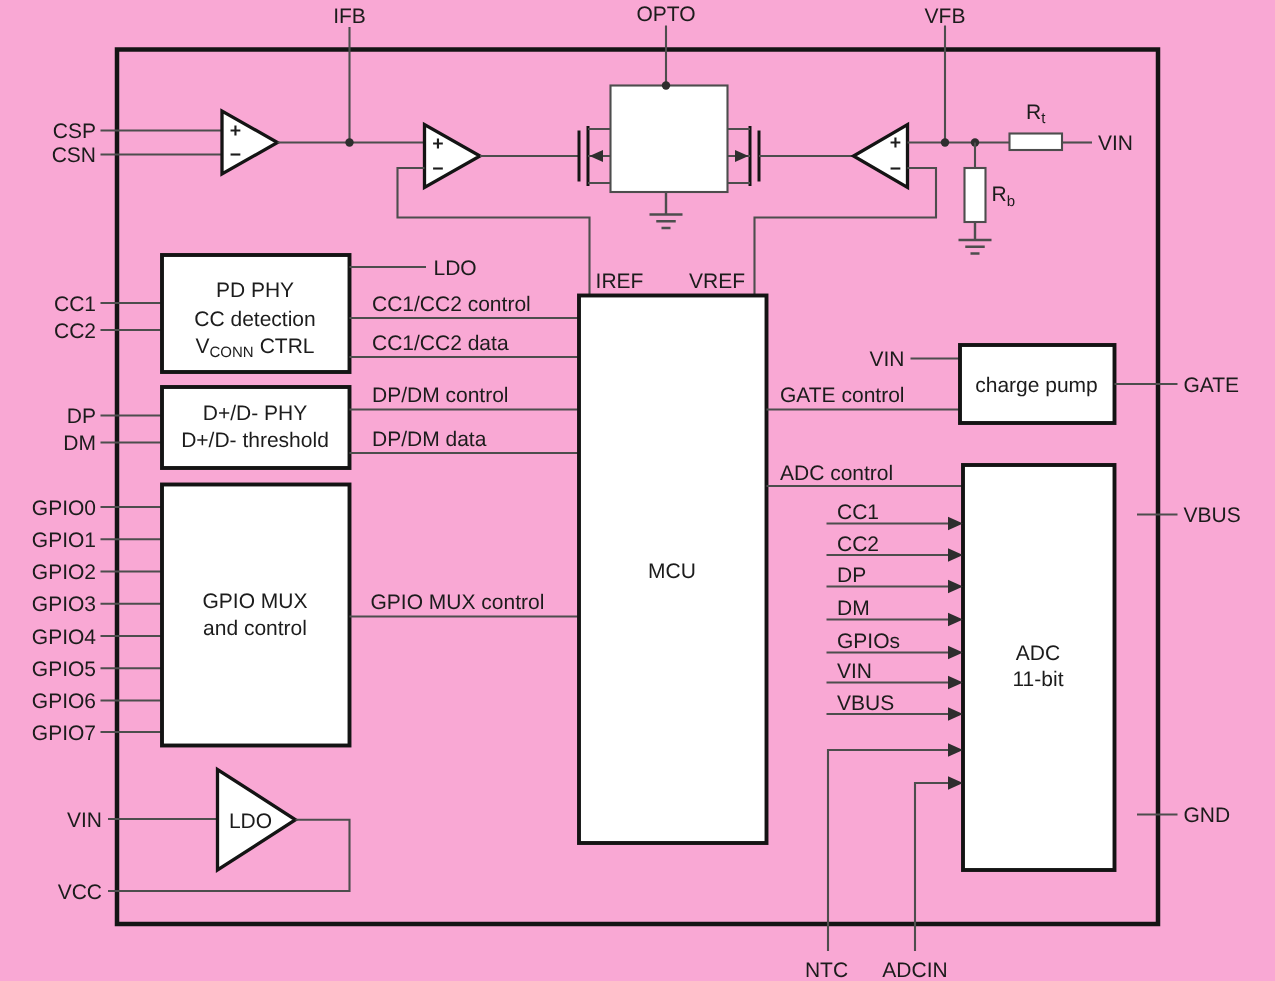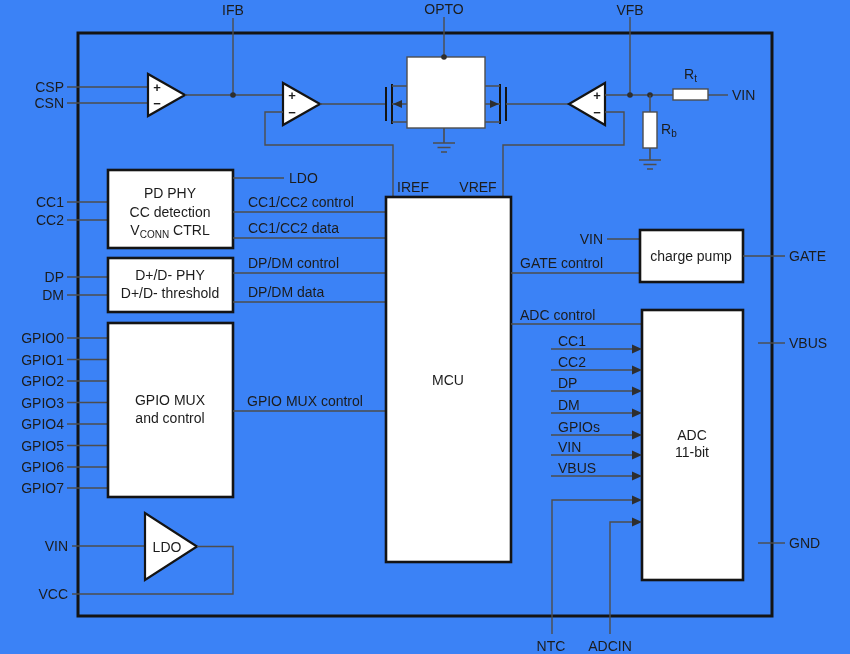--- a/index.html
+++ b/index.html
@@ -1,16 +1,16 @@
 <!DOCTYPE html>
 <html><head>
 <meta charset="utf-8">
 <style>
   html,body{margin:0;padding:0;background:#ffffff;}
-  .page{width:850px;height:654px;position:relative;background:#3b82f6;}
+  .page{width:850px;height:654px;position:relative;background:#f9a8d4;}
   svg{display:block;}
   text{font-family:"Liberation Sans","DejaVu Sans",sans-serif;font-size:14px;fill:#1c1c1c;}
   .sub{font-size:10px;}
   .pm{font-size:13px;font-weight:bold;}
   .w{stroke:#4d4d4d;stroke-width:1.4;fill:none;}
   .wf{stroke:#4d4d4d;stroke-width:1.4;fill:#ffffff;}
   .blk{stroke:#141414;stroke-width:2.6;fill:#ffffff;}
   .outer{stroke:#141414;stroke-width:3;fill:none;}
   .sym{stroke:#141414;stroke-width:2.2;fill:#ffffff;}
   .fet{stroke:#141414;stroke-width:2;fill:none;}

